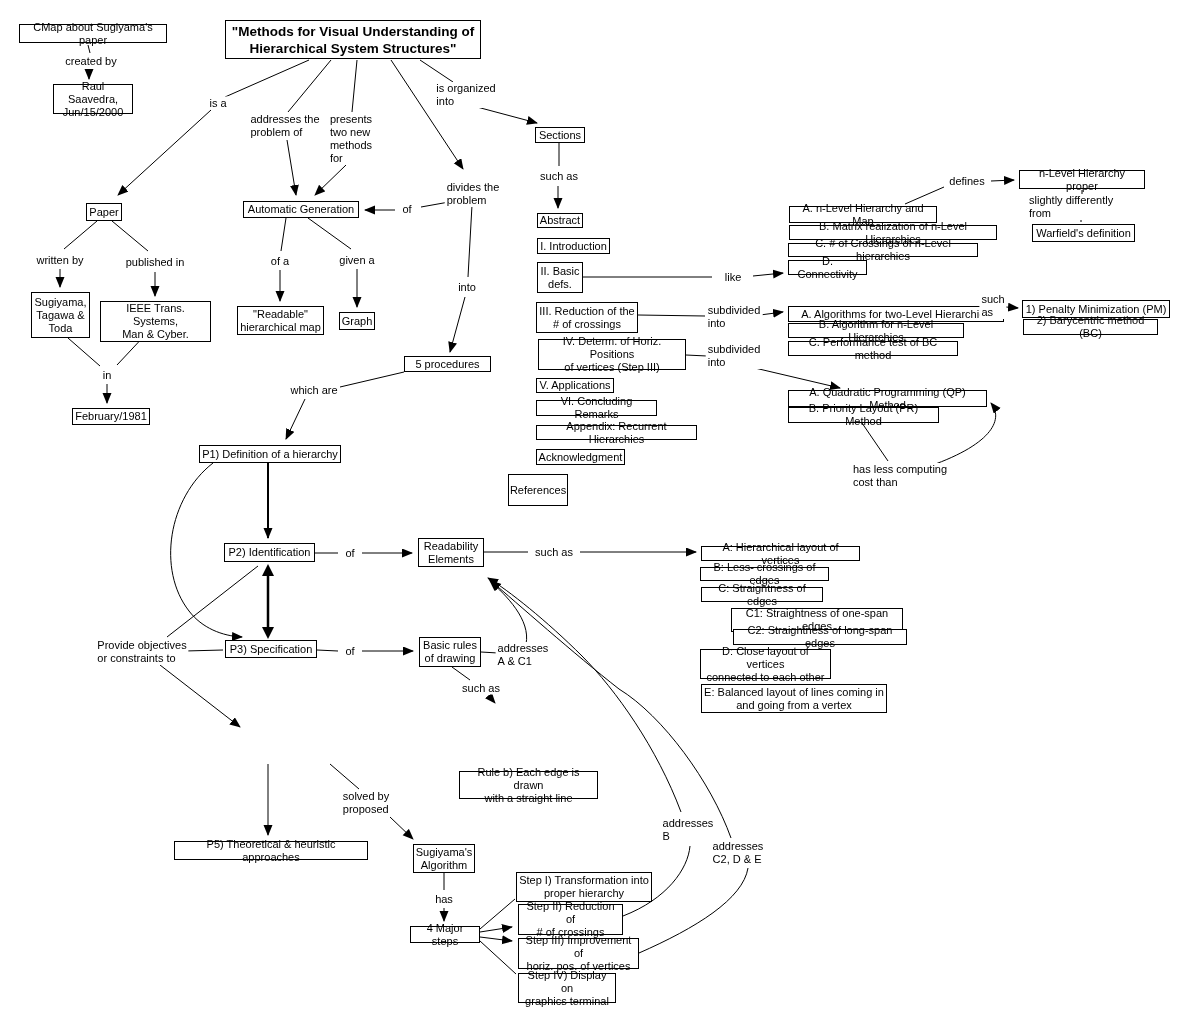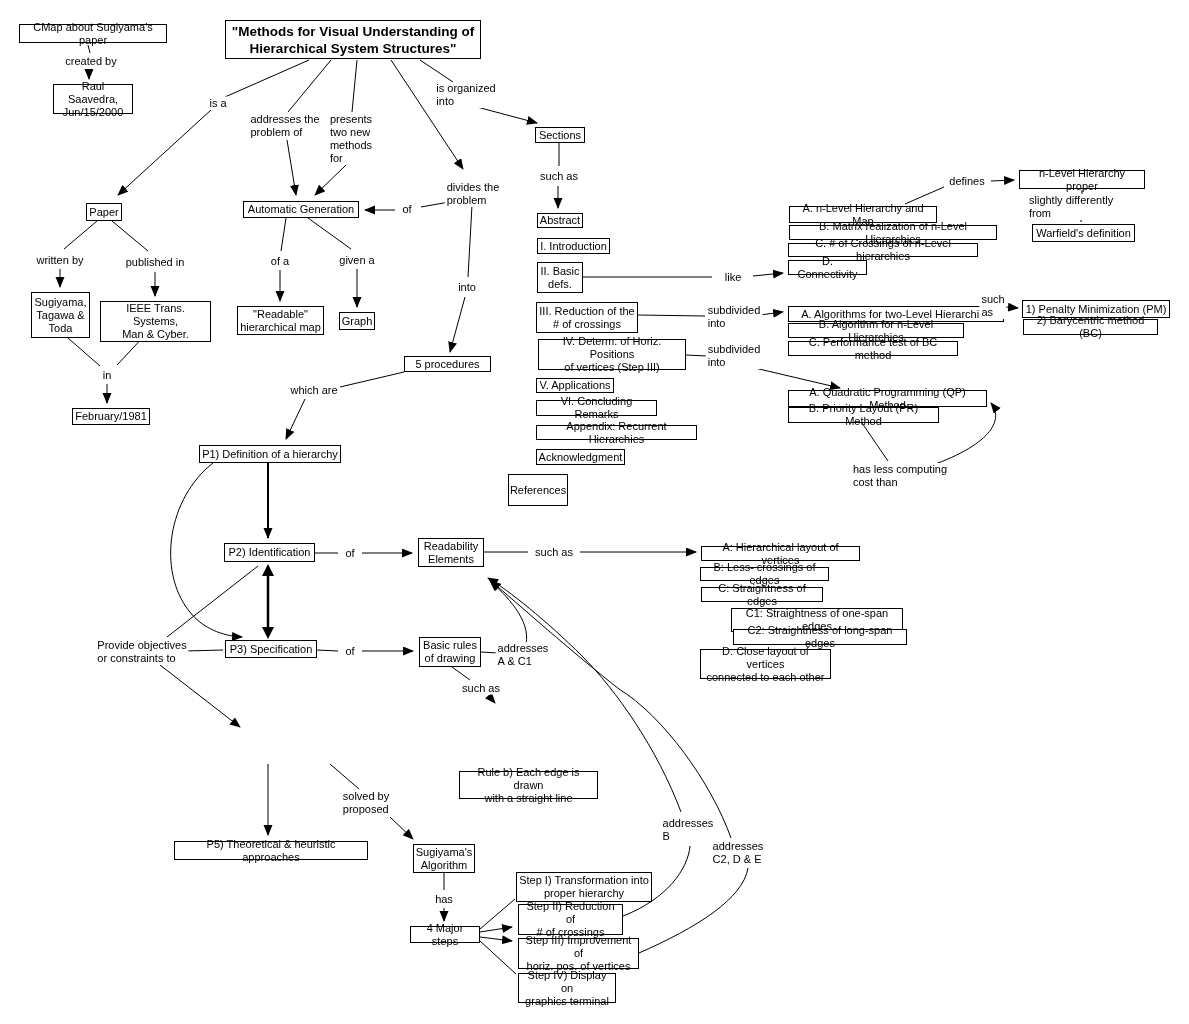--- a/index.html
+++ b/index.html
@@ -196,20 +196,22 @@
   <div class="node" style="left:419px;top:637px;width:62px;height:30px">Basic rules
 of drawing</div>
 
   <div class="node" style="left:701px;top:546px;width:159px;height:15px">A: Hierarchical layout of vertices</div>
   <div class="node" style="left:700px;top:567px;width:129px;height:14px">B: Less- crossings of edges</div>
   <div class="node" style="left:701px;top:587px;width:122px;height:15px">C: Straightness of edges</div>
   <div class="node" style="left:731px;top:608px;width:172px;height:24px">C1: Straightness of one-span edges</div>
   <div class="node" style="left:733px;top:629px;width:174px;height:16px">C2: Straightness of long-span edges</div>
   <div class="node" style="left:700px;top:649px;width:131px;height:30px">D: Close layout of vertices
 connected to each other</div>
+  <div class="node" style="left:701px;top:684px;width:186px;height:29px">E: Balanced layout of lines coming in
+and going from a vertex</div>
 
   <div class="node" style="left:459px;top:771px;width:139px;height:28px">Rule b) Each edge is drawn
 with a straight line</div>
 
   <div class="node" style="left:174px;top:841px;width:194px;height:19px">P5) Theoretical &amp; heuristic approaches</div>
   <div class="node" style="left:413px;top:844px;width:62px;height:29px">Sugiyama's
 Algorithm</div>
   <div class="node" style="left:410px;top:926px;width:70px;height:17px">4 Major steps</div>
   <div class="node" style="left:516px;top:872px;width:136px;height:30px">Step I) Transformation into
 proper hierarchy</div>

